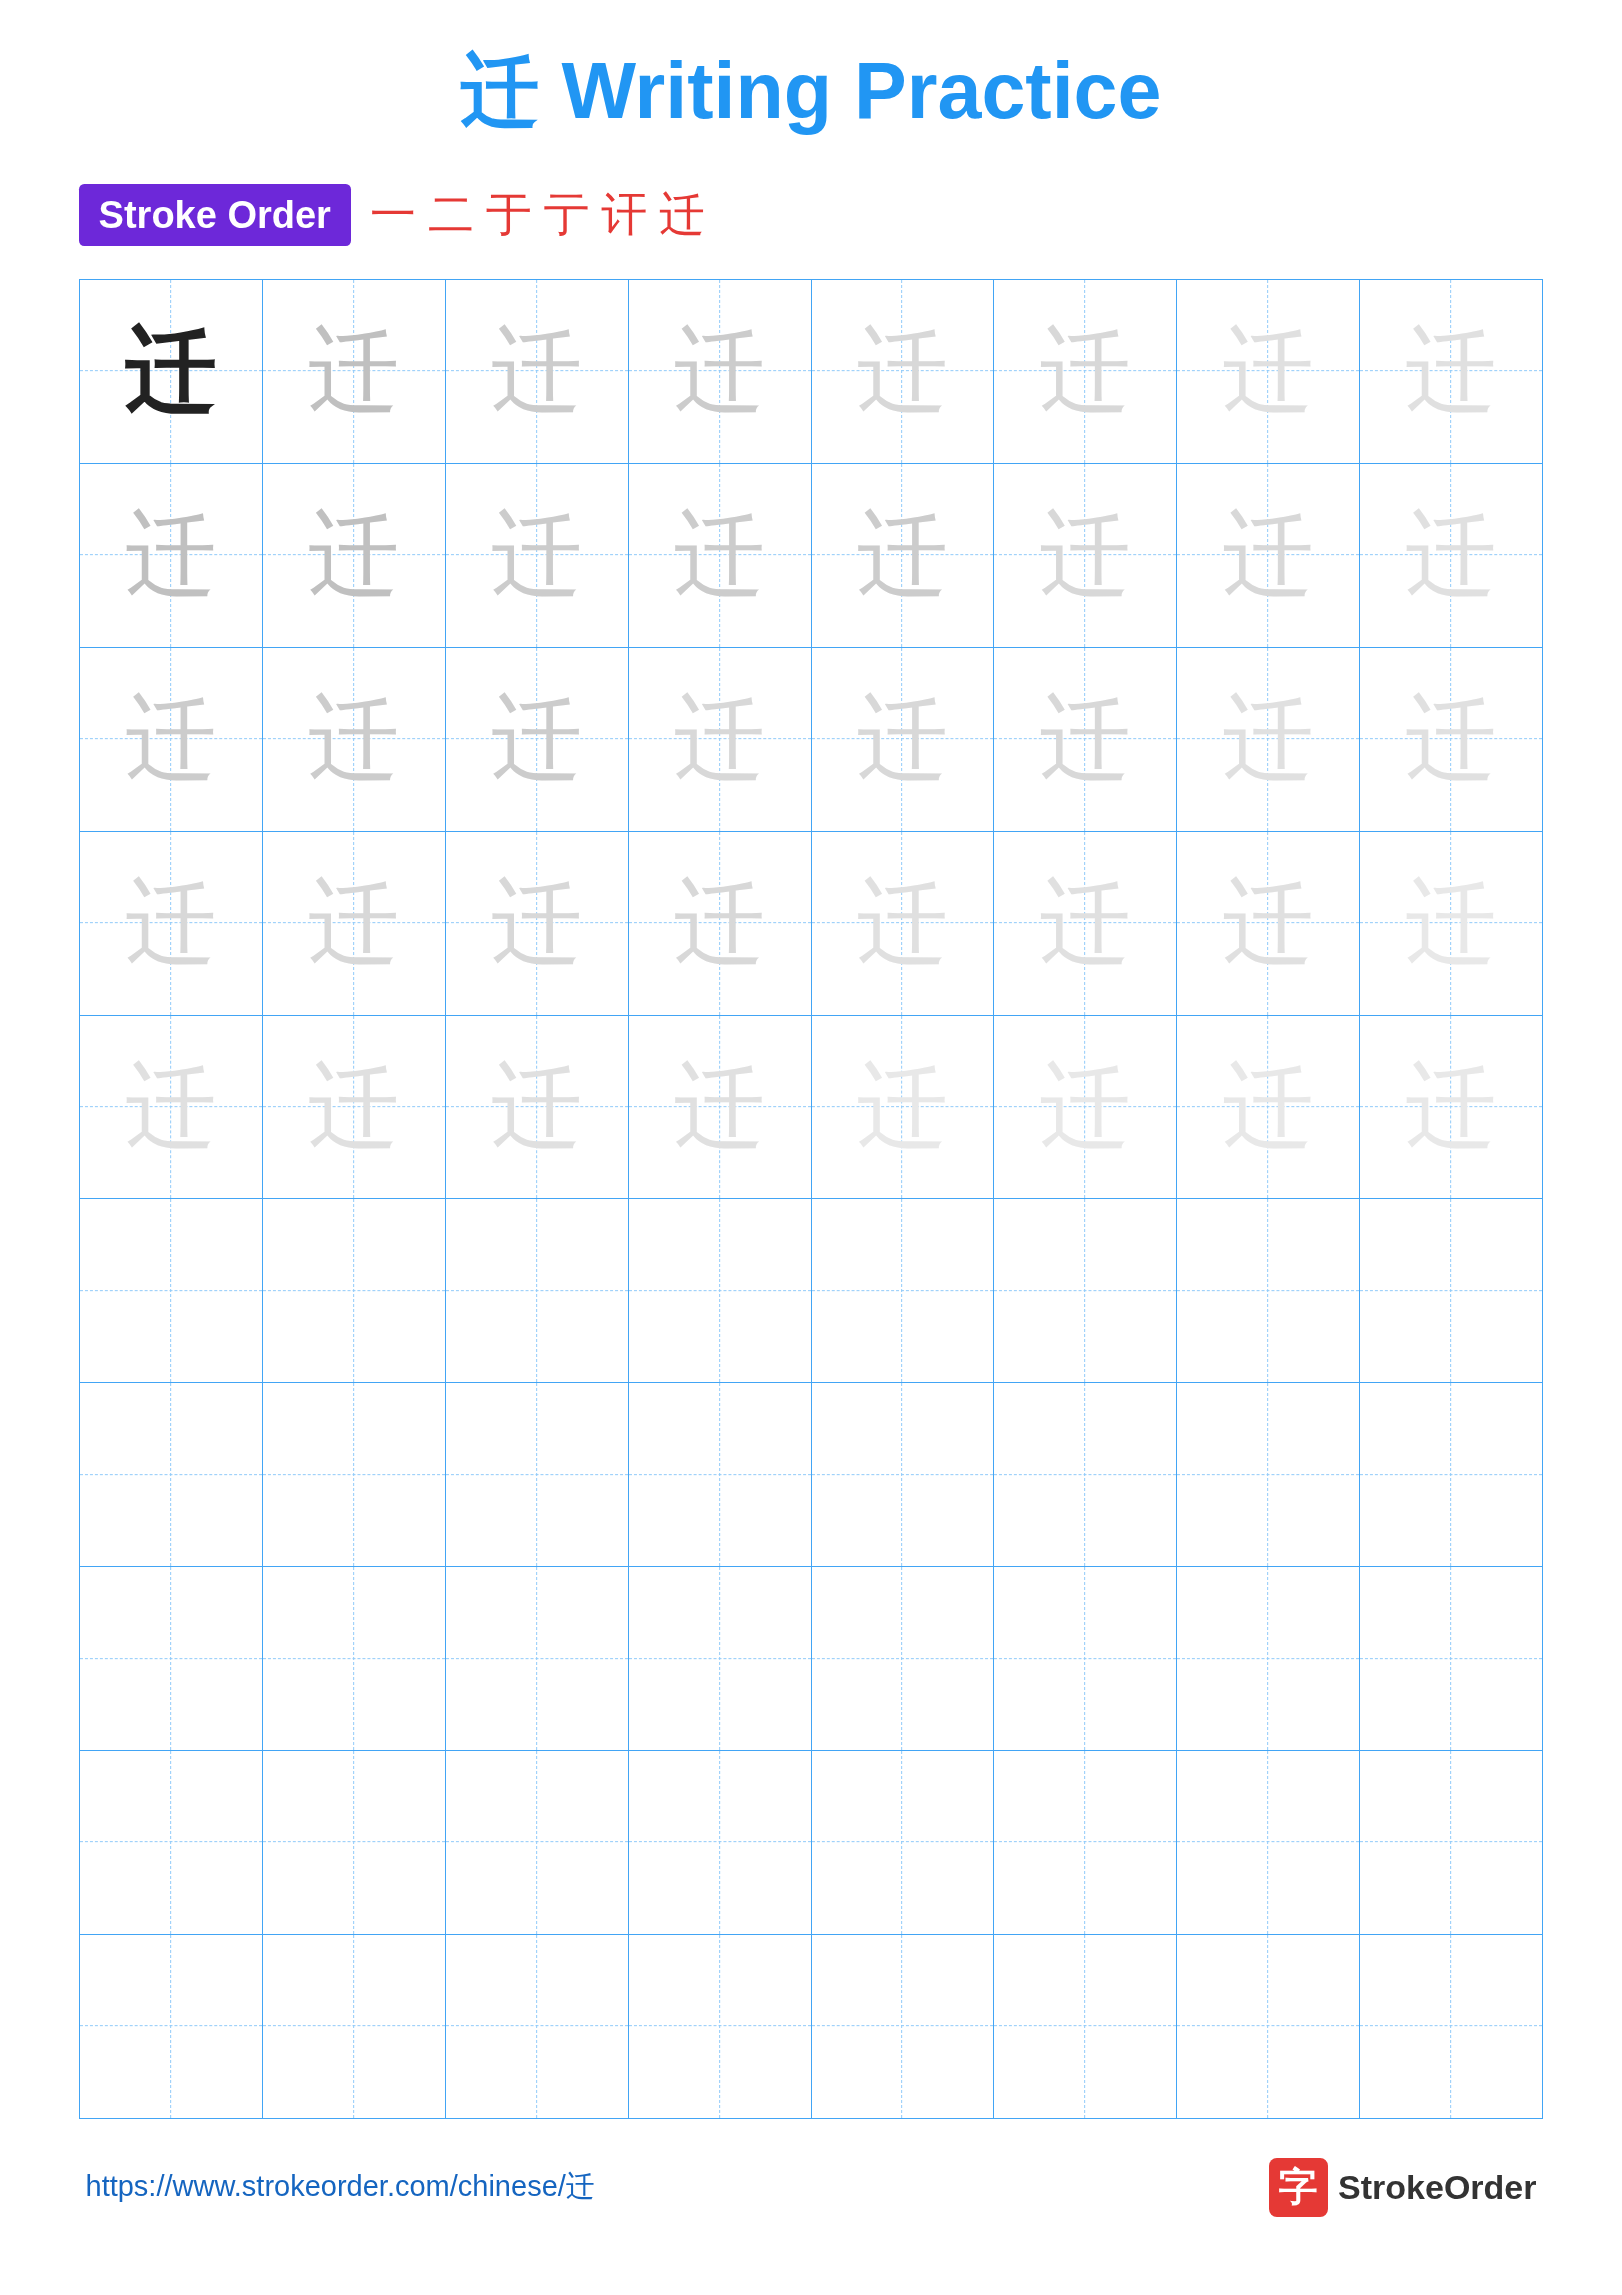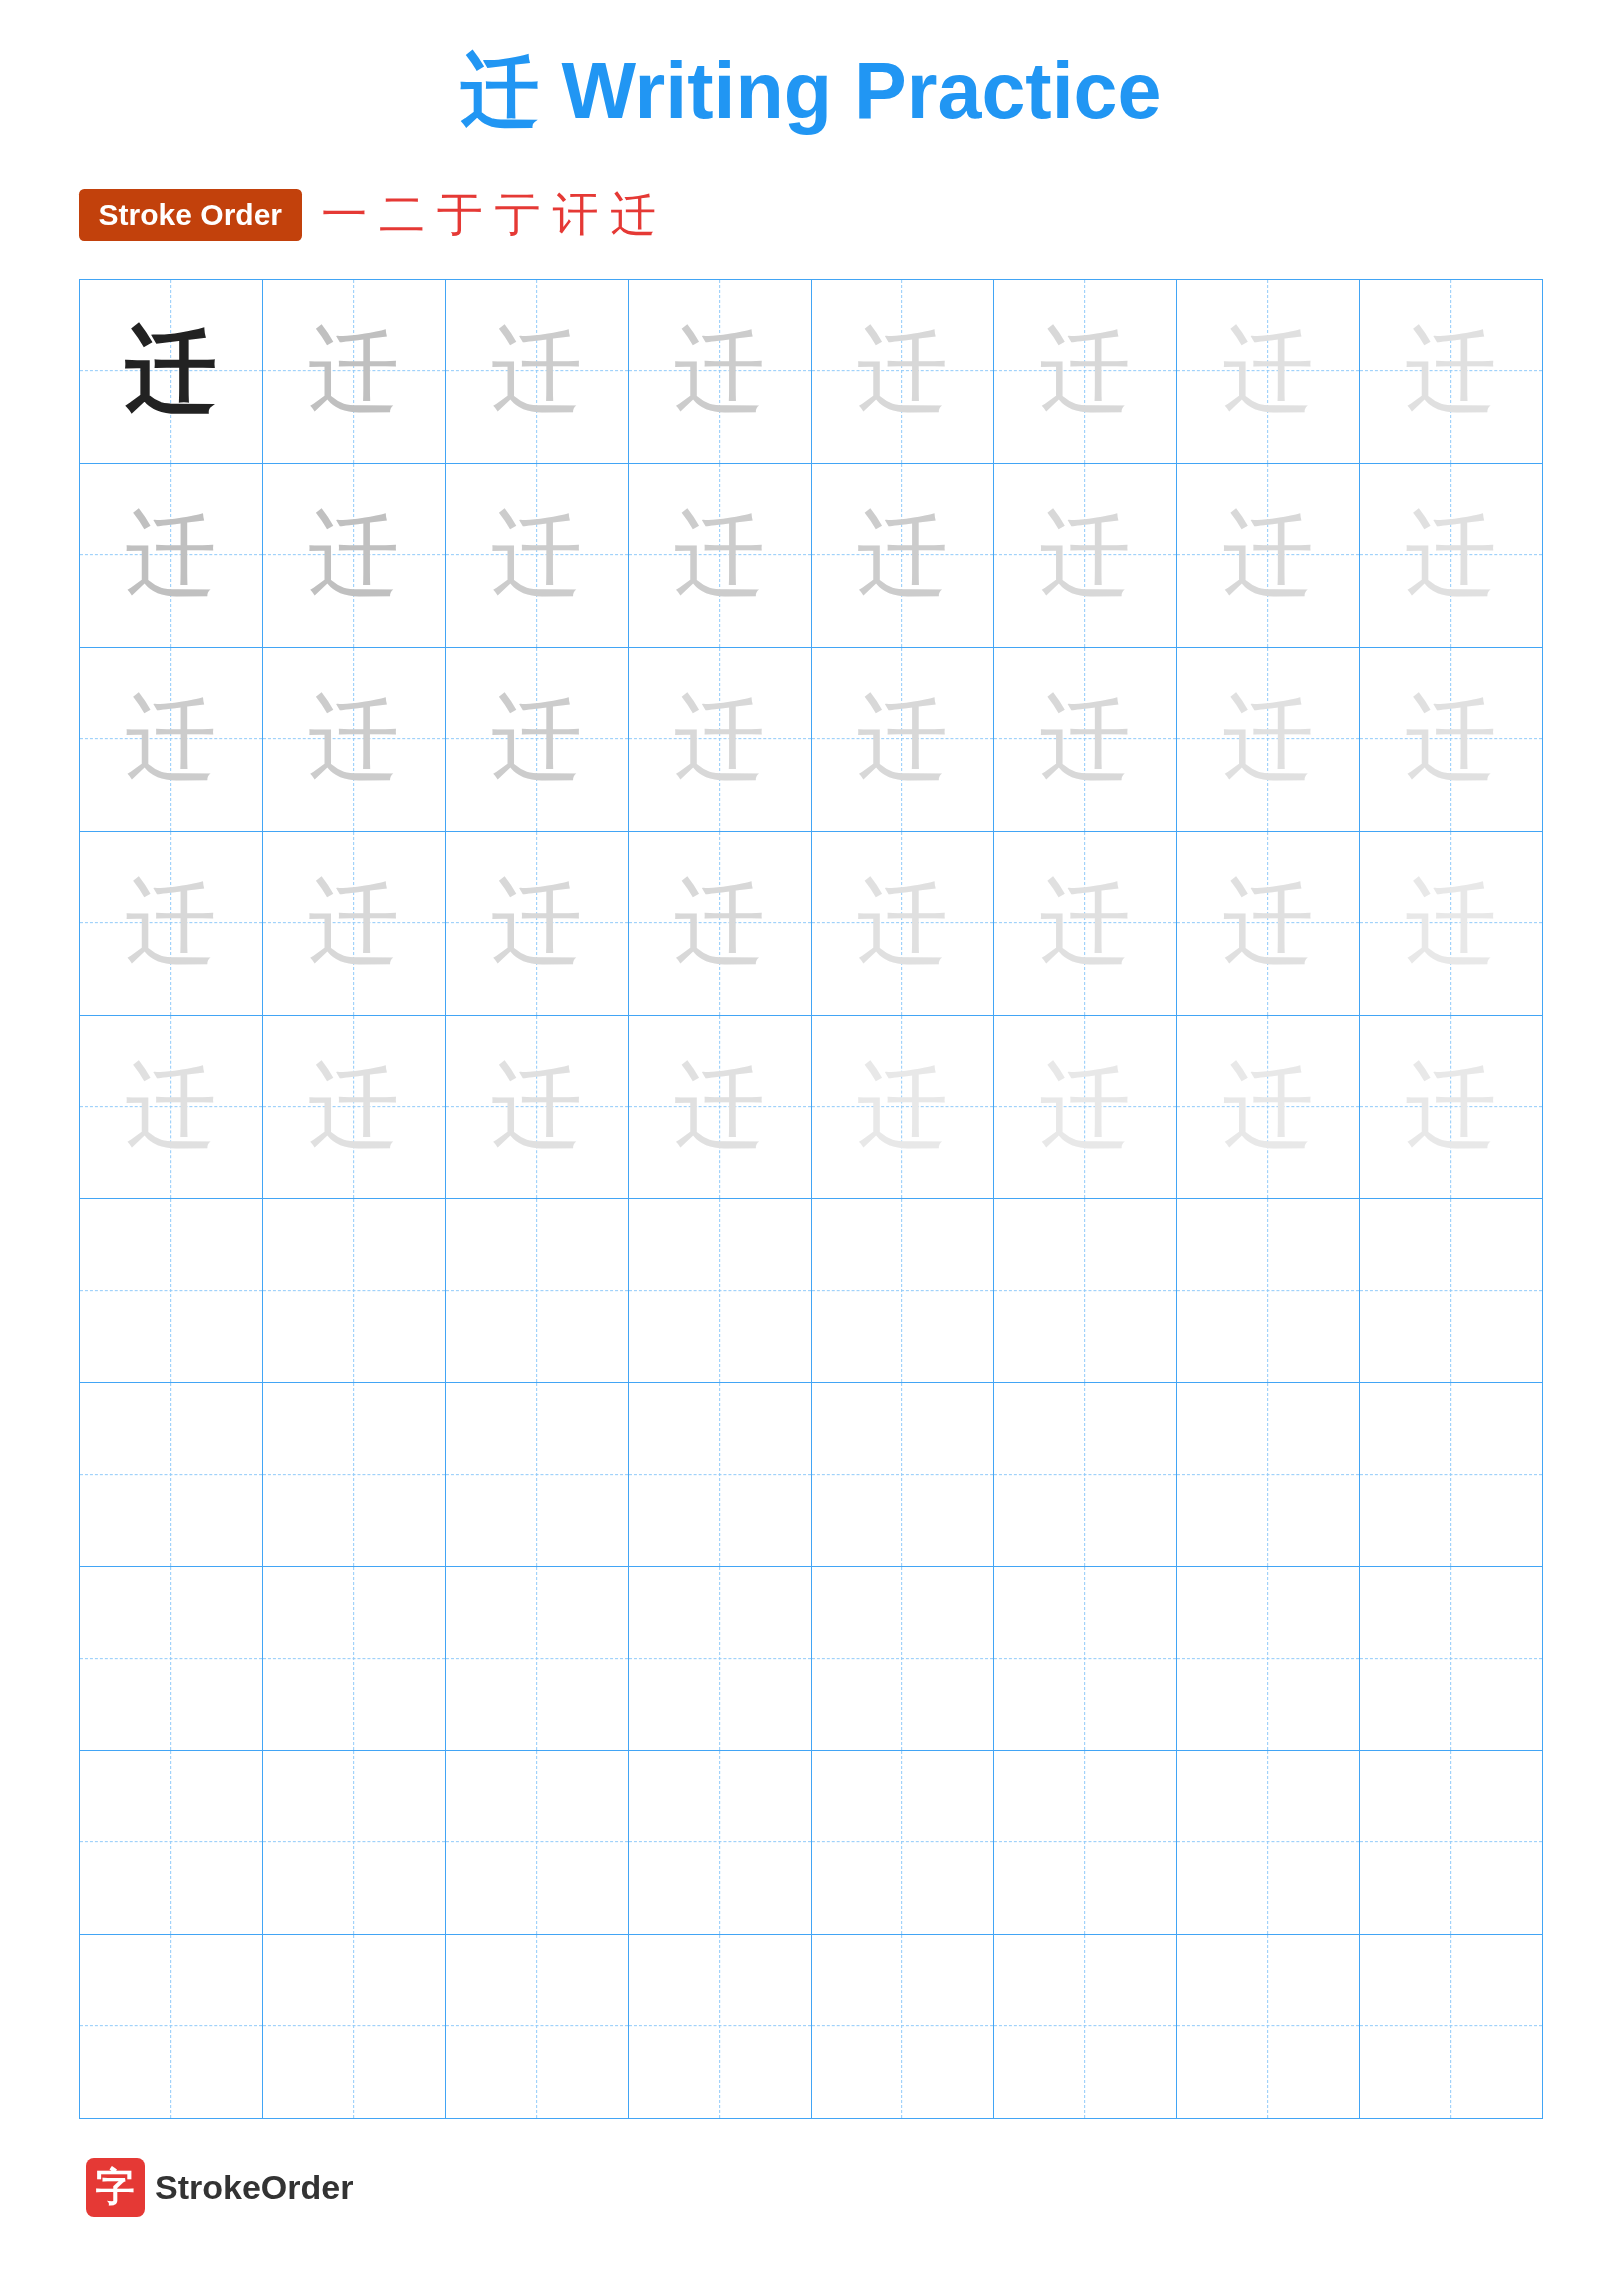--- a/index.html
+++ b/index.html
@@ -22,23 +22,23 @@
     }
 
     .stroke-order-row {
       display: flex;
       align-items: center;
       margin-bottom: 33px;
       gap: 19.6px;
     }
 
     .stroke-order-badge {
-      background: #c2410c;
+      background: #6d28d9;
       color: white;
-      font-size: 30px;
+      font-size: 38px;
       font-weight: bold;
       padding: 9.2px 19.6px;
       border-radius: 5.2px;
       white-space: nowrap;
     }
 
     .stroke-sequence {
       display: flex;
       align-items: center;
       gap: 11.8px;
@@ -379,18 +379,19 @@
     <div class="grid-cell"></div>
     <div class="grid-cell"></div>
     <div class="grid-cell"></div>
     <div class="grid-cell"></div>
     <div class="grid-cell"></div>
   </div>
 
 </div>
 
 <div class="footer">
+  <span class="footer-url">https://www.strokeorder.com/chinese/迁</span>
   <div class="footer-brand">
     <div class="footer-icon">字</div>
     <span>StrokeOrder</span>
   </div>
 </div>
 
 
 </body></html>

